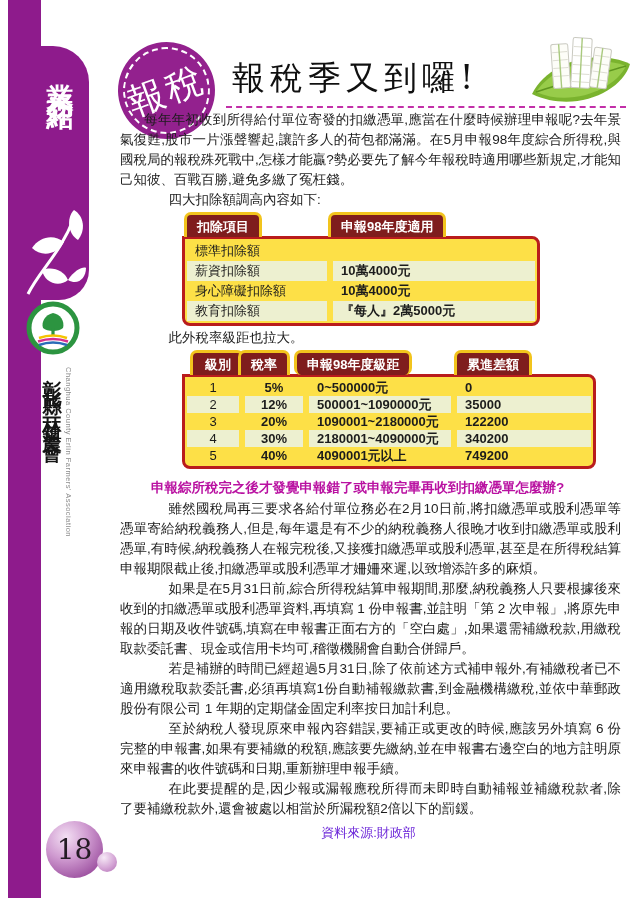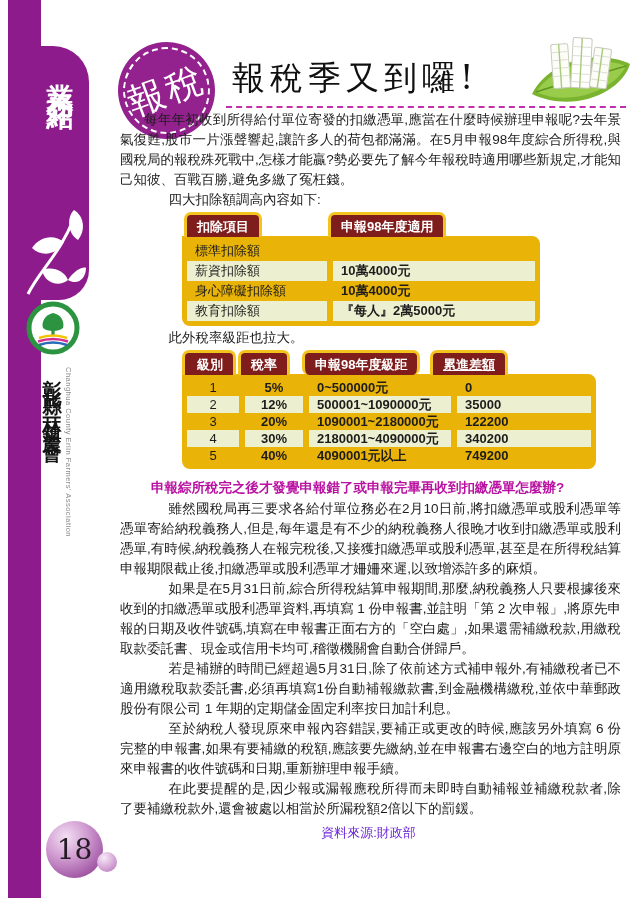--- a/index.html
+++ b/index.html
@@ -48,22 +48,22 @@
 
   
   .tbl{margin-left:62px;margin-top:2px;margin-bottom:2px;}
   .tbl1{width:358px;}
   .tbl2{width:414px;}
   .tabs{position:relative;height:24px;}
   .tab{position:absolute;bottom:-1px;background:#7f1d1d;color:#fff;font-weight:bold;
        font-size:13px;line-height:1;padding:5px 10px 4px;white-space:nowrap;
        border:3px solid #f2c41d;border-bottom:none;border-radius:7px 7px 0 0;}
   .t1a{left:2px;} .t1b{left:146px;}
-  .t2a{left:0;padding-left:12px;} .t2b{left:56px;} .t2c{left:120px;border-radius:7px;} .t2d{left:248px;text-decoration:underline;}
-  .tb{border:3px solid #eab308;border-radius:0 8px 8px 8px;background:#eab308;padding:2px;}
+  .t2a{left:8px;padding-left:12px;} .t2b{left:56px;} .t2c{left:112px;border-radius:7px;} .t2d{left:272px;}
+  .tb{border:3px solid #b91c1c;border-radius:0 8px 8px 8px;background:#fde047;padding:2px;}
   .trow{display:grid;grid-template-columns:140px 6px 1fr;}
   .trow2{display:grid;grid-template-columns:52px 6px 58px 6px 142px 6px 1fr;}
   .cell{font-size:13px;line-height:16px;padding:2px 8px;}
   .cell2{font-size:13px;line-height:15px;padding:1px 8px;}
   .cen{text-align:center;padding-left:0;padding-right:0;}
   .val{font-weight:bold;}
   .sh{background:#edf0d0;}
 </style>
 </head>
 <body>

